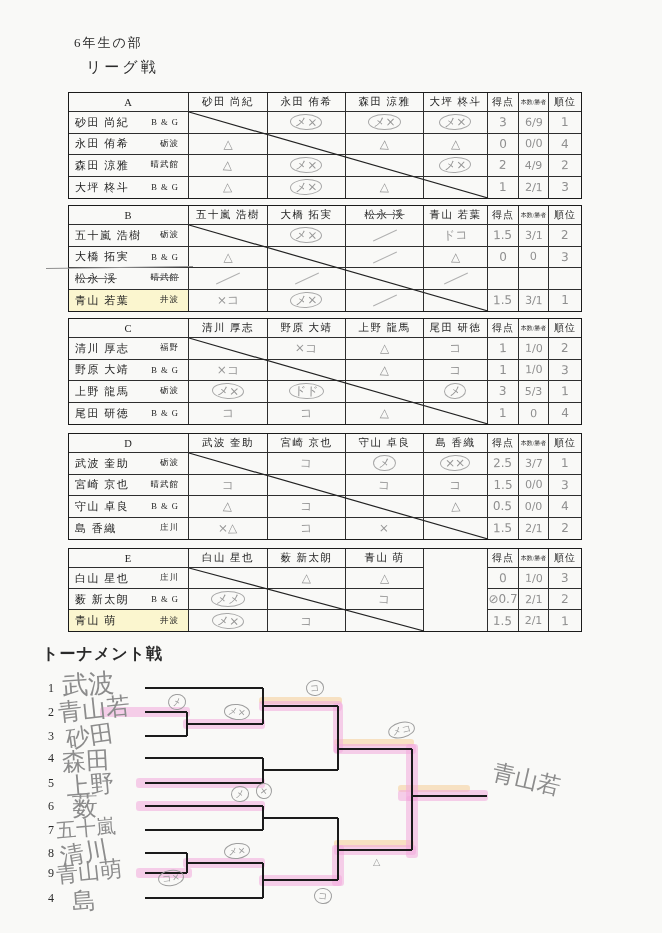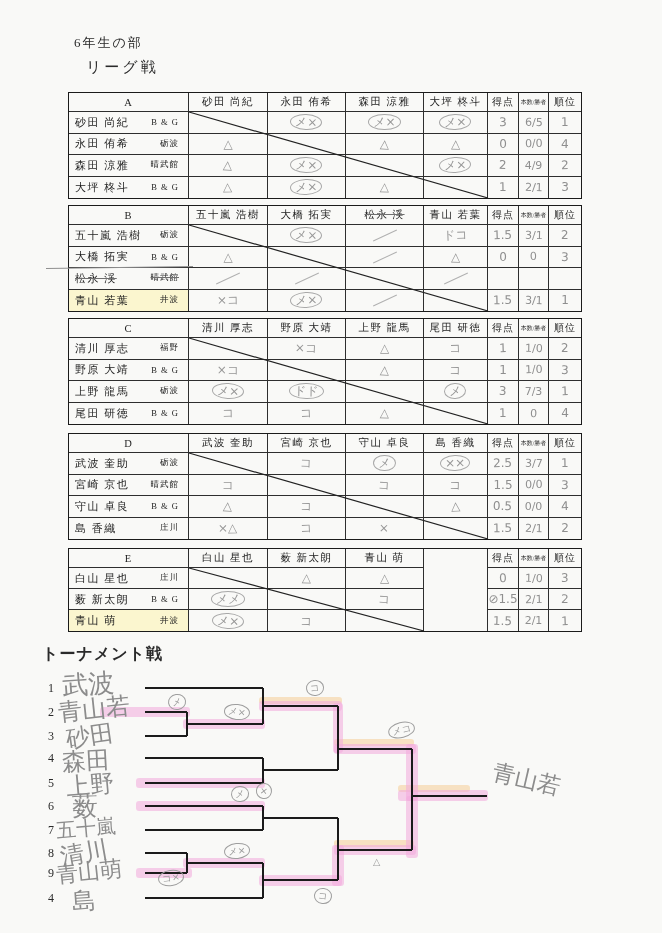--- a/index.html
+++ b/index.html
@@ -81,21 +81,21 @@
       <div class="cell" style="grid-area: 2 / 4;">
         <span class="mark circled" style="transform: rotate(0deg);">メ×</span>
       </div>
       <div class="cell" style="grid-area: 2 / 5;">
         <span class="mark circled" style="transform: rotate(-2deg);">メ×</span>
       </div>
       <div class="cell" style="grid-area: 2 / 6;">
         <span class="scoreval" style="transform: rotate(-2deg);">3</span>
       </div>
       <div class="cell" style="grid-area: 2 / 7;">
-        <span class="scoreval" style="font-size: 11px; transform: rotate(1deg);">6/5</span>
+        <span class="scoreval" style="font-size: 11px; transform: rotate(1deg);">6/9</span>
       </div>
       <div class="cell last-col" style="grid-area: 2 / 8;">
         <span class="scoreval" style="transform: rotate(-1deg);">1</span>
       </div>
       <div class="cell name-cell" style="grid-area: 3 / 1;">
         <span class="pname">永田 侑希</span>
         <span class="pclub">砺波</span>
       </div>
       <div class="cell" style="grid-area: 3 / 2;">
         <span class="mark" style="transform: rotate(0deg);">△</span>
@@ -369,21 +369,21 @@
         <span class="mark circled" style="transform: rotate(1deg);">ドド</span>
       </div>
       <div class="cell" style="grid-area: 4 / 4;"></div>
       <div class="cell" style="grid-area: 4 / 5;">
         <span class="mark circled" style="transform: rotate(-3deg);">メ</span>
       </div>
       <div class="cell" style="grid-area: 4 / 6;">
         <span class="scoreval" style="transform: rotate(2deg);">3</span>
       </div>
       <div class="cell" style="grid-area: 4 / 7;">
-        <span class="scoreval" style="font-size: 11px; transform: rotate(0deg);">7/3</span>
+        <span class="scoreval" style="font-size: 11px; transform: rotate(0deg);">5/3</span>
       </div>
       <div class="cell last-col" style="grid-area: 4 / 8;">
         <span class="scoreval" style="transform: rotate(-2deg);">1</span>
       </div>
       <div class="cell name-cell last-row" style="grid-area: 5 / 1;">
         <span class="pname">尾田 研徳</span>
         <span class="pclub">B &amp; G</span>
       </div>
       <div class="cell last-row" style="grid-area: 5 / 2;">
         <span class="mark" style="transform: rotate(-1deg);">コ</span>
@@ -577,21 +577,21 @@
         <span class="pclub">B &amp; G</span>
       </div>
       <div class="cell" style="grid-area: 3 / 2;">
         <span class="mark circled" style="transform: rotate(0deg);">メメ</span>
       </div>
       <div class="cell" style="grid-area: 3 / 3;"></div>
       <div class="cell" style="grid-area: 3 / 4;">
         <span class="mark" style="transform: rotate(3deg);">コ</span>
       </div>
       <div class="cell" style="grid-area: 3 / 6;">
-        <span class="scoreval" style="transform: rotate(0deg);">⊘1.5</span>
+        <span class="scoreval" style="transform: rotate(0deg);">⊘0.7</span>
       </div>
       <div class="cell" style="grid-area: 3 / 7;">
         <span class="scoreval" style="font-size: 11px; transform: rotate(-2deg);">2/1</span>
       </div>
       <div class="cell last-col" style="grid-area: 3 / 8;">
         <span class="scoreval" style="transform: rotate(1deg);">2</span>
       </div>
       <div class="cell name-cell hl-yellow last-row" style="grid-area: 4 / 1;">
         <span class="pname">青山 萌</span>
         <span class="pclub">井波</span>

